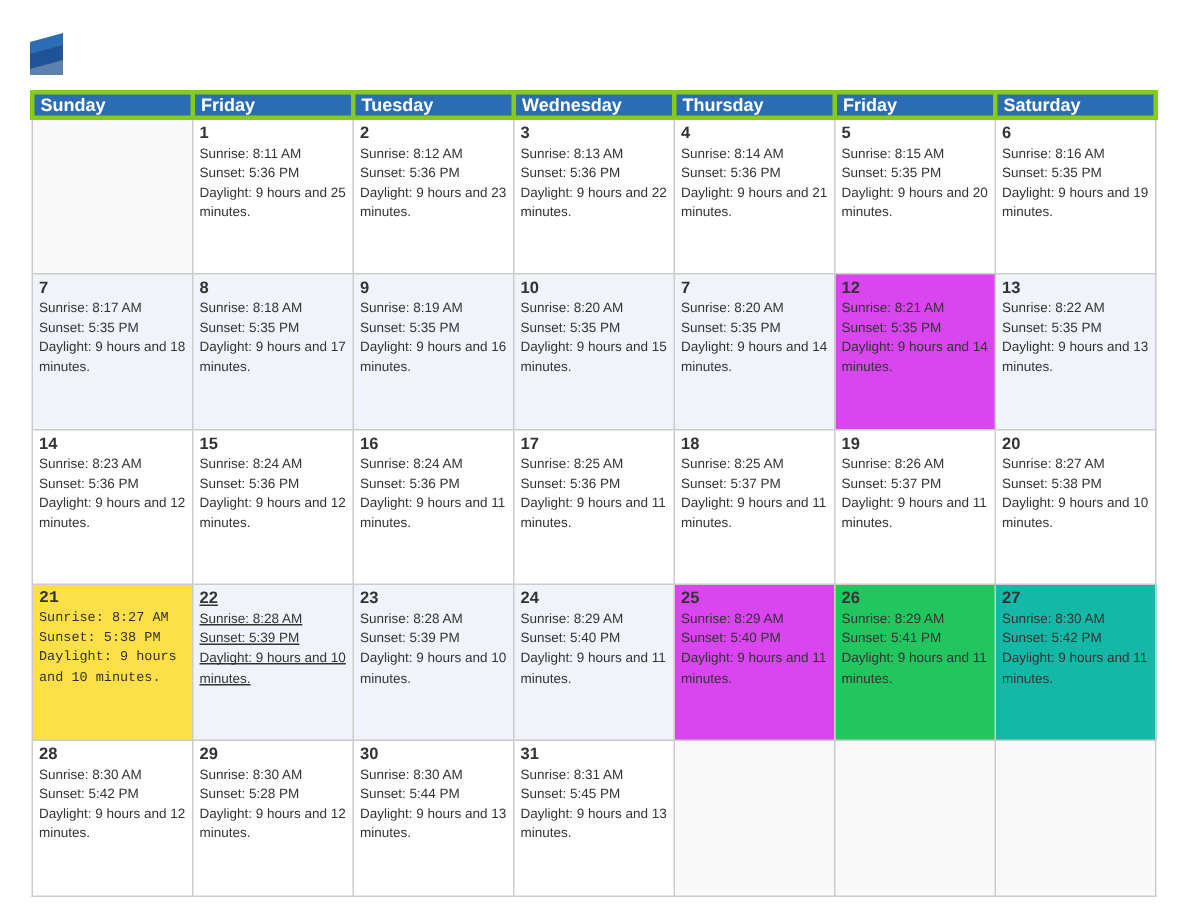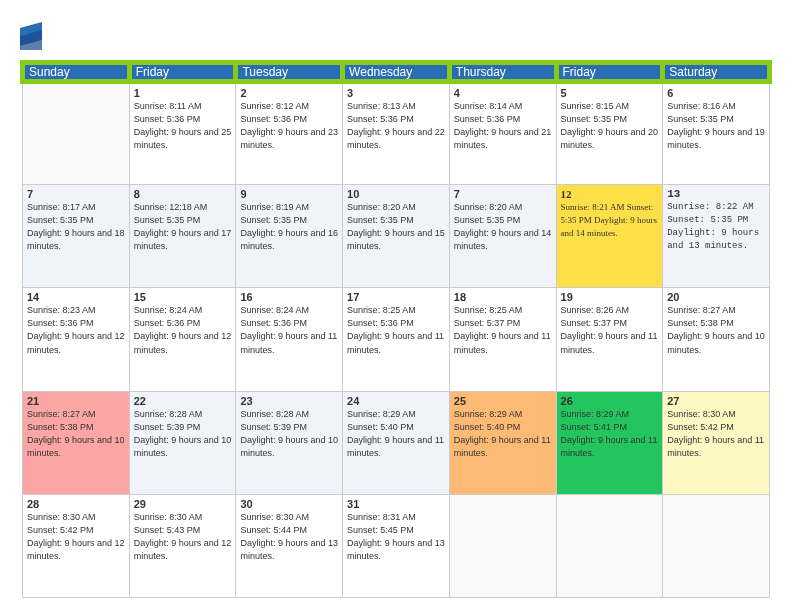--- a/index.html
+++ b/index.html
@@ -66,24 +66,24 @@
       flex: 1;
       border: 1px solid #ccc;
       border-collapse: collapse;
       width: 100%;
       table-layout: fixed;
     }
     .calendar th {
       background: #2a6db5;
       color: #fff;
       font-size: 12px;
-      font-weight: normal;
+      font-weight: bold;
       padding: 0 4px;
       text-align: left;
-      border: 5px solid #84cc16;
+      border: 3px solid #84cc16;
     }
     .calendar td {
       border: 1px solid #ccc;
       vertical-align: top;
       padding: 3px 4px;
       font-size: 9.5px;
       color: #333;
       background: #fff;
       height: 82px;
     }
@@ -187,21 +187,21 @@
         <tr>
           <td style="background: rgb(240, 244, 250);">
             <span class="day-num">7</span>
             <div class="day-info">Sunrise: 8:17 AM
 Sunset: 5:35 PM
 Daylight: 9 hours
 and 18 minutes.</div>
           </td>
           <td style="background: rgb(240, 244, 250);">
             <span class="day-num">8</span>
-            <div class="day-info">Sunrise: 12:18 AM
+            <div class="day-info">Sunrise: 8:18 AM
 Sunset: 5:35 PM
 Daylight: 9 hours
 and 17 minutes.</div>
           </td>
           <td style="background: rgb(240, 244, 250);">
             <span class="day-num">9</span>
             <div class="day-info">Sunrise: 8:19 AM
 Sunset: 5:35 PM
 Daylight: 9 hours
 and 16 minutes.</div>
@@ -213,28 +213,28 @@
 Daylight: 9 hours
 and 15 minutes.</div>
           </td>
           <td style="background: rgb(240, 244, 250);">
             <span class="day-num">7</span>
             <div class="day-info">Sunrise: 8:20 AM
 Sunset: 5:35 PM
 Daylight: 9 hours
 and 14 minutes.</div>
           </td>
-          <td style="background: #fde047; font-family: Liberation Serif, serif;">
+          <td style="background: #d946ef;">
             <span class="day-num">12</span>
             <div class="day-info">Sunrise: 8:21 AM
 Sunset: 5:35 PM
 Daylight: 9 hours
 and 14 minutes.</div>
           </td>
-          <td style="background: rgb(240, 244, 250); font-family: Liberation Mono, monospace;">
+          <td style="background: rgb(240, 244, 250);">
             <span class="day-num">13</span>
             <div class="day-info">Sunrise: 8:22 AM
 Sunset: 5:35 PM
 Daylight: 9 hours
 and 13 minutes.</div>
           </td>
         </tr>
         <tr>
           <td>
             <span class="day-num">14</span>
@@ -280,82 +280,82 @@
           </td>
           <td>
             <span class="day-num">20</span>
             <div class="day-info">Sunrise: 8:27 AM
 Sunset: 5:38 PM
 Daylight: 9 hours
 and 10 minutes.</div>
           </td>
         </tr>
         <tr>
-          <td style="background: #fca5a5;">
+          <td style="background: #fde047; font-family: Liberation Mono, monospace;">
             <span class="day-num">21</span>
             <div class="day-info">Sunrise: 8:27 AM
 Sunset: 5:38 PM
 Daylight: 9 hours
 and 10 minutes.</div>
           </td>
-          <td style="background: rgb(240, 244, 250);">
+          <td style="background: rgb(240, 244, 250); text-decoration: underline;">
             <span class="day-num">22</span>
             <div class="day-info">Sunrise: 8:28 AM
 Sunset: 5:39 PM
 Daylight: 9 hours
 and 10 minutes.</div>
           </td>
           <td style="background: rgb(240, 244, 250); margin-top: 24px;">
             <span class="day-num">23</span>
             <div class="day-info">Sunrise: 8:28 AM
 Sunset: 5:39 PM
 Daylight: 9 hours
 and 10 minutes.</div>
           </td>
           <td style="background: rgb(240, 244, 250);">
             <span class="day-num">24</span>
             <div class="day-info">Sunrise: 8:29 AM
 Sunset: 5:40 PM
 Daylight: 9 hours
 and 11 minutes.</div>
           </td>
-          <td style="background: #fdba74;">
+          <td style="background: #d946ef;">
             <span class="day-num">25</span>
             <div class="day-info">Sunrise: 8:29 AM
 Sunset: 5:40 PM
 Daylight: 9 hours
 and 11 minutes.</div>
           </td>
           <td style="background: #22c55e;">
             <span class="day-num">26</span>
             <div class="day-info">Sunrise: 8:29 AM
 Sunset: 5:41 PM
 Daylight: 9 hours
 and 11 minutes.</div>
           </td>
-          <td style="background: #fef9c3;">
+          <td style="background: #14b8a6;">
             <span class="day-num">27</span>
             <div class="day-info">Sunrise: 8:30 AM
 Sunset: 5:42 PM
 Daylight: 9 hours
 and 11 minutes.</div>
           </td>
         </tr>
         <tr>
           <td>
             <span class="day-num">28</span>
             <div class="day-info">Sunrise: 8:30 AM
 Sunset: 5:42 PM
 Daylight: 9 hours
 and 12 minutes.</div>
           </td>
           <td>
             <span class="day-num">29</span>
             <div class="day-info">Sunrise: 8:30 AM
-Sunset: 5:43 PM
+Sunset: 5:28 PM
 Daylight: 9 hours
 and 12 minutes.</div>
           </td>
           <td>
             <span class="day-num">30</span>
             <div class="day-info">Sunrise: 8:30 AM
 Sunset: 5:44 PM
 Daylight: 9 hours
 and 13 minutes.</div>
           </td>

